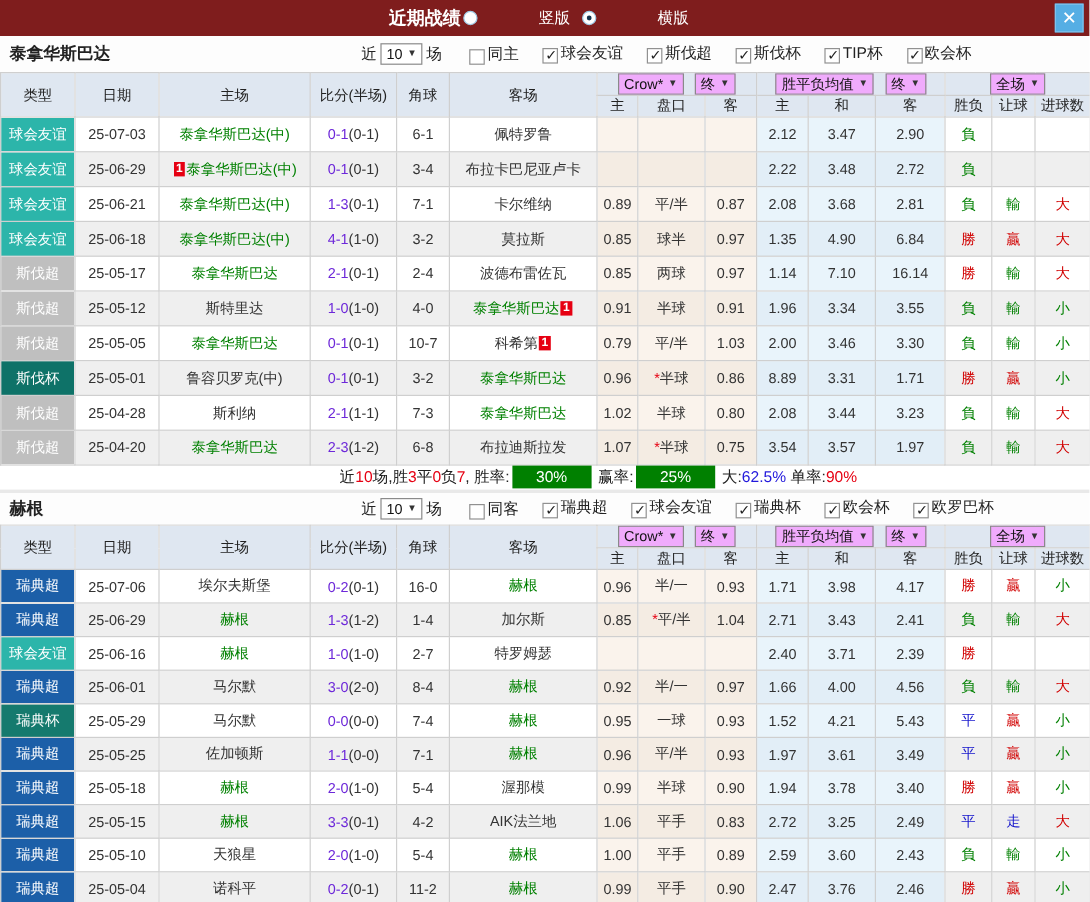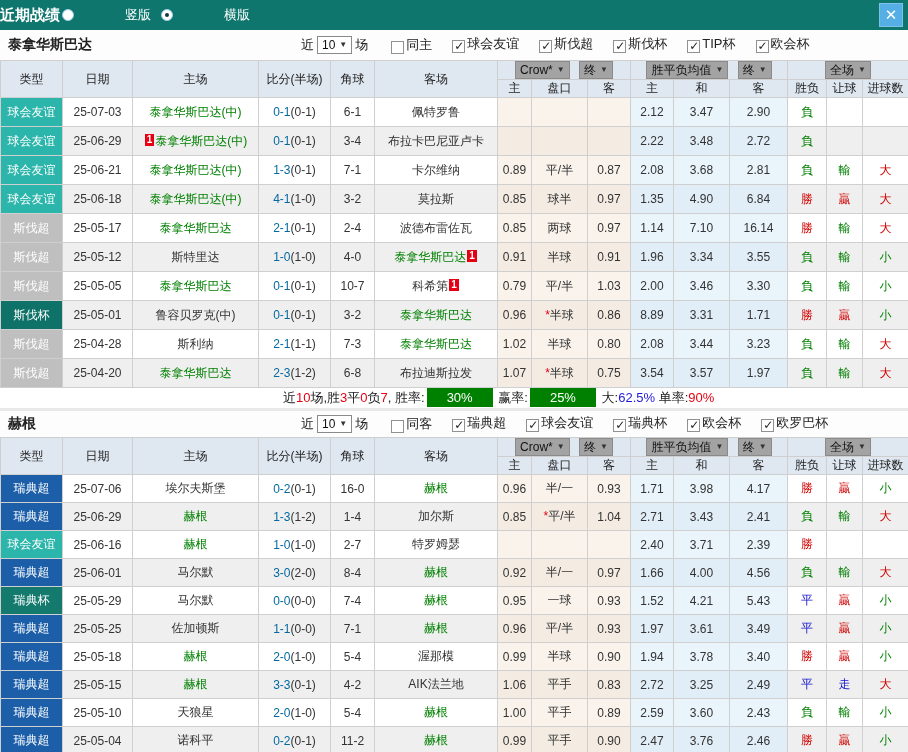--- a/index.html
+++ b/index.html
@@ -1,18 +1,18 @@
 <!DOCTYPE html>
 <html><head>
 <meta charset="utf-8">
 <style>
   * { margin:0; padding:0; box-sizing:border-box; }
   body { width:908px; height:752px; overflow:hidden; background:#fff;
          font-family:"Liberation Sans","DejaVu Sans",sans-serif; font-size:12px; color:#333; }
-  .titlebar { position:relative; height:30px; background:#0f766e; display:flex; align-items:center; }
+  .titlebar { position:relative; height:30px; background:#7f1d1d; display:flex; align-items:center; justify-content:center; }
   .title { color:#fff; font-weight:bold; font-size:15px; }
   .radios { display:inline-flex; align-items:center; margin-left:2px; }
   .radiowrap { display:inline-flex; align-items:center; margin-right:10px; cursor:pointer; }
   .radio { width:12px; height:12px; border-radius:50%; background:#fff; border:1px solid #9fcbe6; display:inline-block; position:relative; margin-right:3px; }
   .radio.checked::after { content:""; position:absolute; left:3px; top:3px; width:4px; height:4px; border-radius:50%; background:#13344f; }
   .radiowrap .lbl { color:#fff; font-size:13px;margin-left:48px; }
   .closebtn { position:absolute; right:5px; top:3px; width:24px; height:24px; background:#55aee4; border:1px solid #7ec2ec; color:#fff; font-size:15px; font-weight:bold; display:flex; align-items:center; justify-content:center; cursor:pointer; }
   .section.s1 { border-top:3px solid #e9e9e9; }
   .sec-head { position:relative; height:30px; background:#fdfdfd; display:flex; align-items:center; }
   .s1 .sec-head { height:26px; }
@@ -22,32 +22,32 @@
   .select { display:inline-flex; align-items:center; background:#fff; border:1px solid #8a8a8a; padding:1px 4px; font-size:12px; color:#111; cursor:pointer; line-height:14px; }
   .select .arr { font-size:8px; margin-left:4px; color:#333; }
   .cbwrap { display:inline-flex; align-items:flex-end; margin-left:20px; cursor:pointer; }
   .cb { width:13px; height:13px; border:1px solid #919191; background:#fff; display:inline-block; position:relative; margin-right:2px; }
   .cb.checked::after { content:"✓"; position:absolute; left:1px; top:-2px; font-size:12px; font-weight:bold; color:#222; }
   .cbwrap .lbl { color:#222; font-size:13px; }
   table.grid { width:908px; border-collapse:collapse; table-layout:fixed; }
   .grid th, .grid td { border:1px solid #cfcfcf; text-align:center; overflow:hidden; white-space:nowrap; }
   .grid thead th { background:#dfe7f1; font-weight:normal; color:#222; height:18px; font-size:12px; }
   .grid thead .ddcell { background:#dfe7f1; }
-  .ddcell .select { margin:0 3px; background:#a3a3a3; }
+  .ddcell .select { margin:0 3px; background:#f0abfc; }
   .s0 .grid tbody td { height:29px; }
   .s1 .grid tbody td { height:28px; }
   .grid tbody tr:nth-child(even) td { background:#efefef; }
   .grid tbody tr:nth-child(odd) td { background:#fff; }
   .grid tbody td.type { color:#fff; font-size:12px; }
   .grid tbody td.crow { background:#faf3ec !important; }
   .grid tbody tr:nth-child(even) td.crow { background:#f4ece3 !important; }
   .grid tbody td.avg { background:#e9f4fb !important; }
   .grid tbody tr:nth-child(even) td.avg { background:#e2eef7 !important; }
   .tname.green { color:#008000; }
-  .ft { color:#0369a1; }
+  .ft { color:#6d28d9; }
   .ht { color:#333; }
   .card { display:inline-block; background:#e60012; color:#fff; font-size:10px; font-weight:bold; line-height:12px; padding:0 2px; margin:0 1px; vertical-align:2px; }
   .star { color:#e60012; }
   td.res.win { color:#d10000; }
   td.res.lose { color:#008000; }
   td.res.draw { color:#1414cc; }
   .summary { height:20px; line-height:19px; padding-left:283px; font-size:13px; color:#222; white-space:nowrap; }
   .seg-k { color:#222; }
   .seg-r { color:#e60012; }
   .seg-b { color:#2319dc; }

